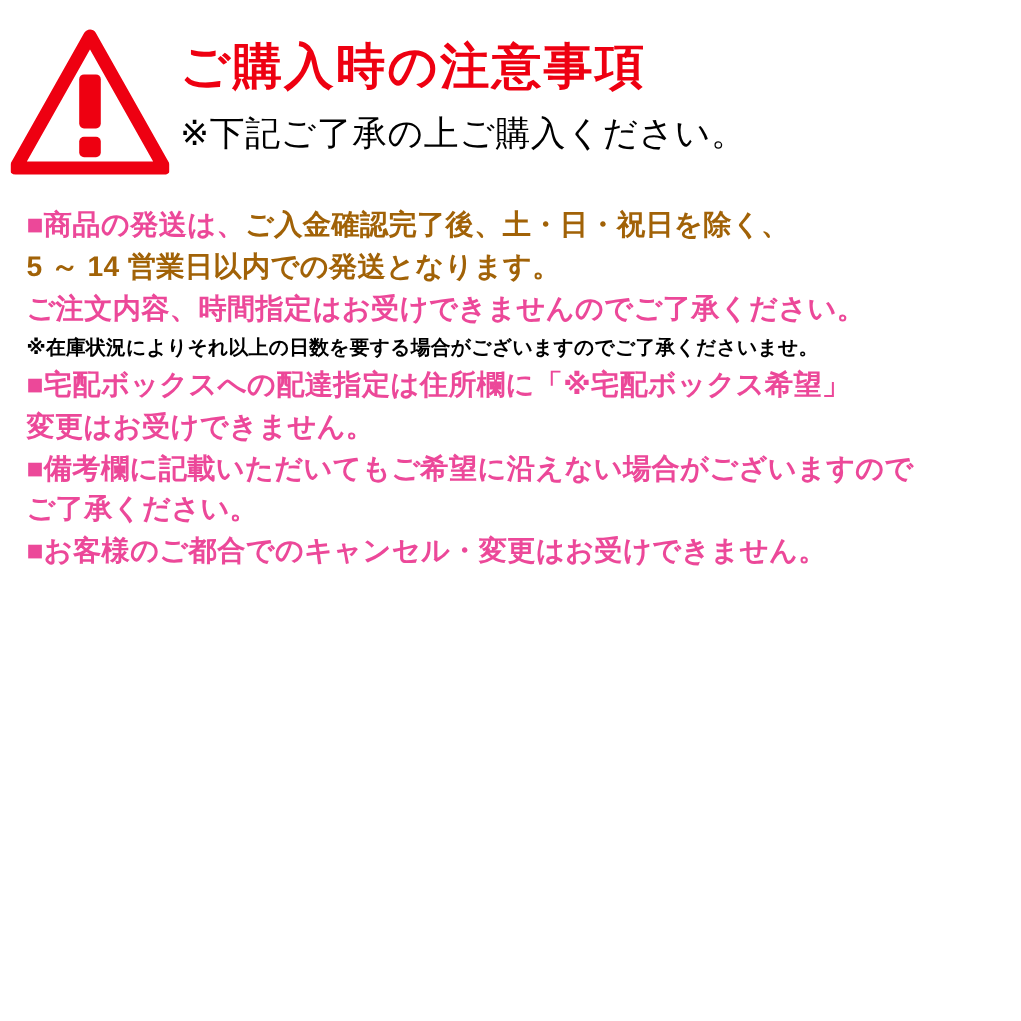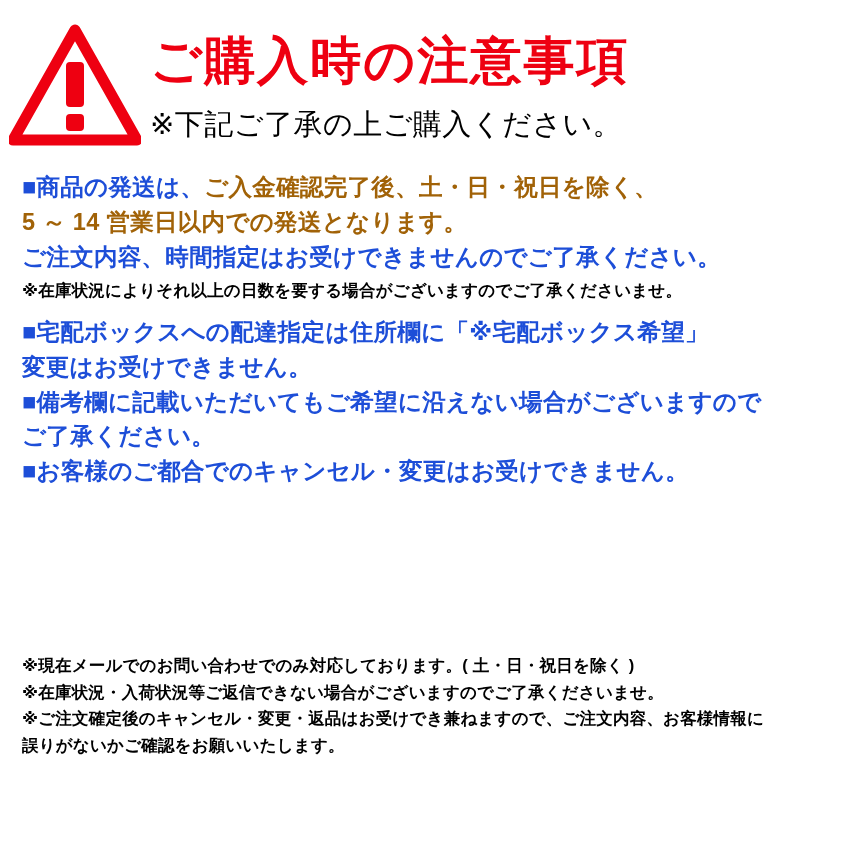--- a/index.html
+++ b/index.html
@@ -33,21 +33,21 @@
     display: flex;
     justify-content: center;
     align-items: flex-start;
     padding-top: 6px;
   }
   .warn-svg { display: block; }
   .header-texts {
     padding-top: 14px;
   }
   .title-main {
-    font-size: 51px;
+    font-size: 41px;
     font-weight: bold;
     color: #ee0011;
     letter-spacing: 2px;
     line-height: 1.15;
     white-space: nowrap;
   }
   .title-sub {
     margin-top: 16px;
     font-size: 29px;
     font-weight: normal;
@@ -64,27 +64,27 @@
   .line {
     line-height: 1.48;
     white-space: nowrap;
   }
   .l-big {
     font-size: 23.5px;
     font-weight: bold;
     letter-spacing: 0.3px;
   }
   .red { color: #a16207; }
-  .blk { color: #1d4ed8; }
+  .blk { color: #ec4899; }
   .l-small {
     font-size: 16.5px;
     font-weight: bold;
     letter-spacing: 0.2px;
     line-height: 1.5;
-    margin: 4px 0 12px 0;
+    margin: 4px 0 0 0;
     white-space: nowrap;
   }
 
   
   .footer-block {
     position: absolute;
     left: 22px;
     top: 652px;
     right: 20px;
   }
@@ -132,20 +132,14 @@
     <div class="line l-big blk">変更はお受けできません。</div>
 
     <div class="line l-big blk">■備考欄に記載いただいてもご希望に沿えない場合がございますので</div>
 
     <div class="line l-big blk">ご了承ください。</div>
 
     <div class="line l-big blk">■お客様のご都合でのキャンセル・変更はお受けできません。</div>
 
   </div>
 
-  <div class="footer-block">
-    <div class="note">※現在メールでのお問い合わせでのみ対応しております。( 土・日・祝日を除く )</div>
-    <div class="note">※在庫状況・入荷状況等ご返信できない場合がございますのでご了承くださいませ。</div>
-    <div class="note">※ご注文確定後のキャンセル・変更・返品はお受けでき兼ねますので、ご注文内容、お客様情報に</div>
-    <div class="note">誤りがないかご確認をお願いいたします。</div>
-  </div>
 
 </div>
 
 </body></html>

